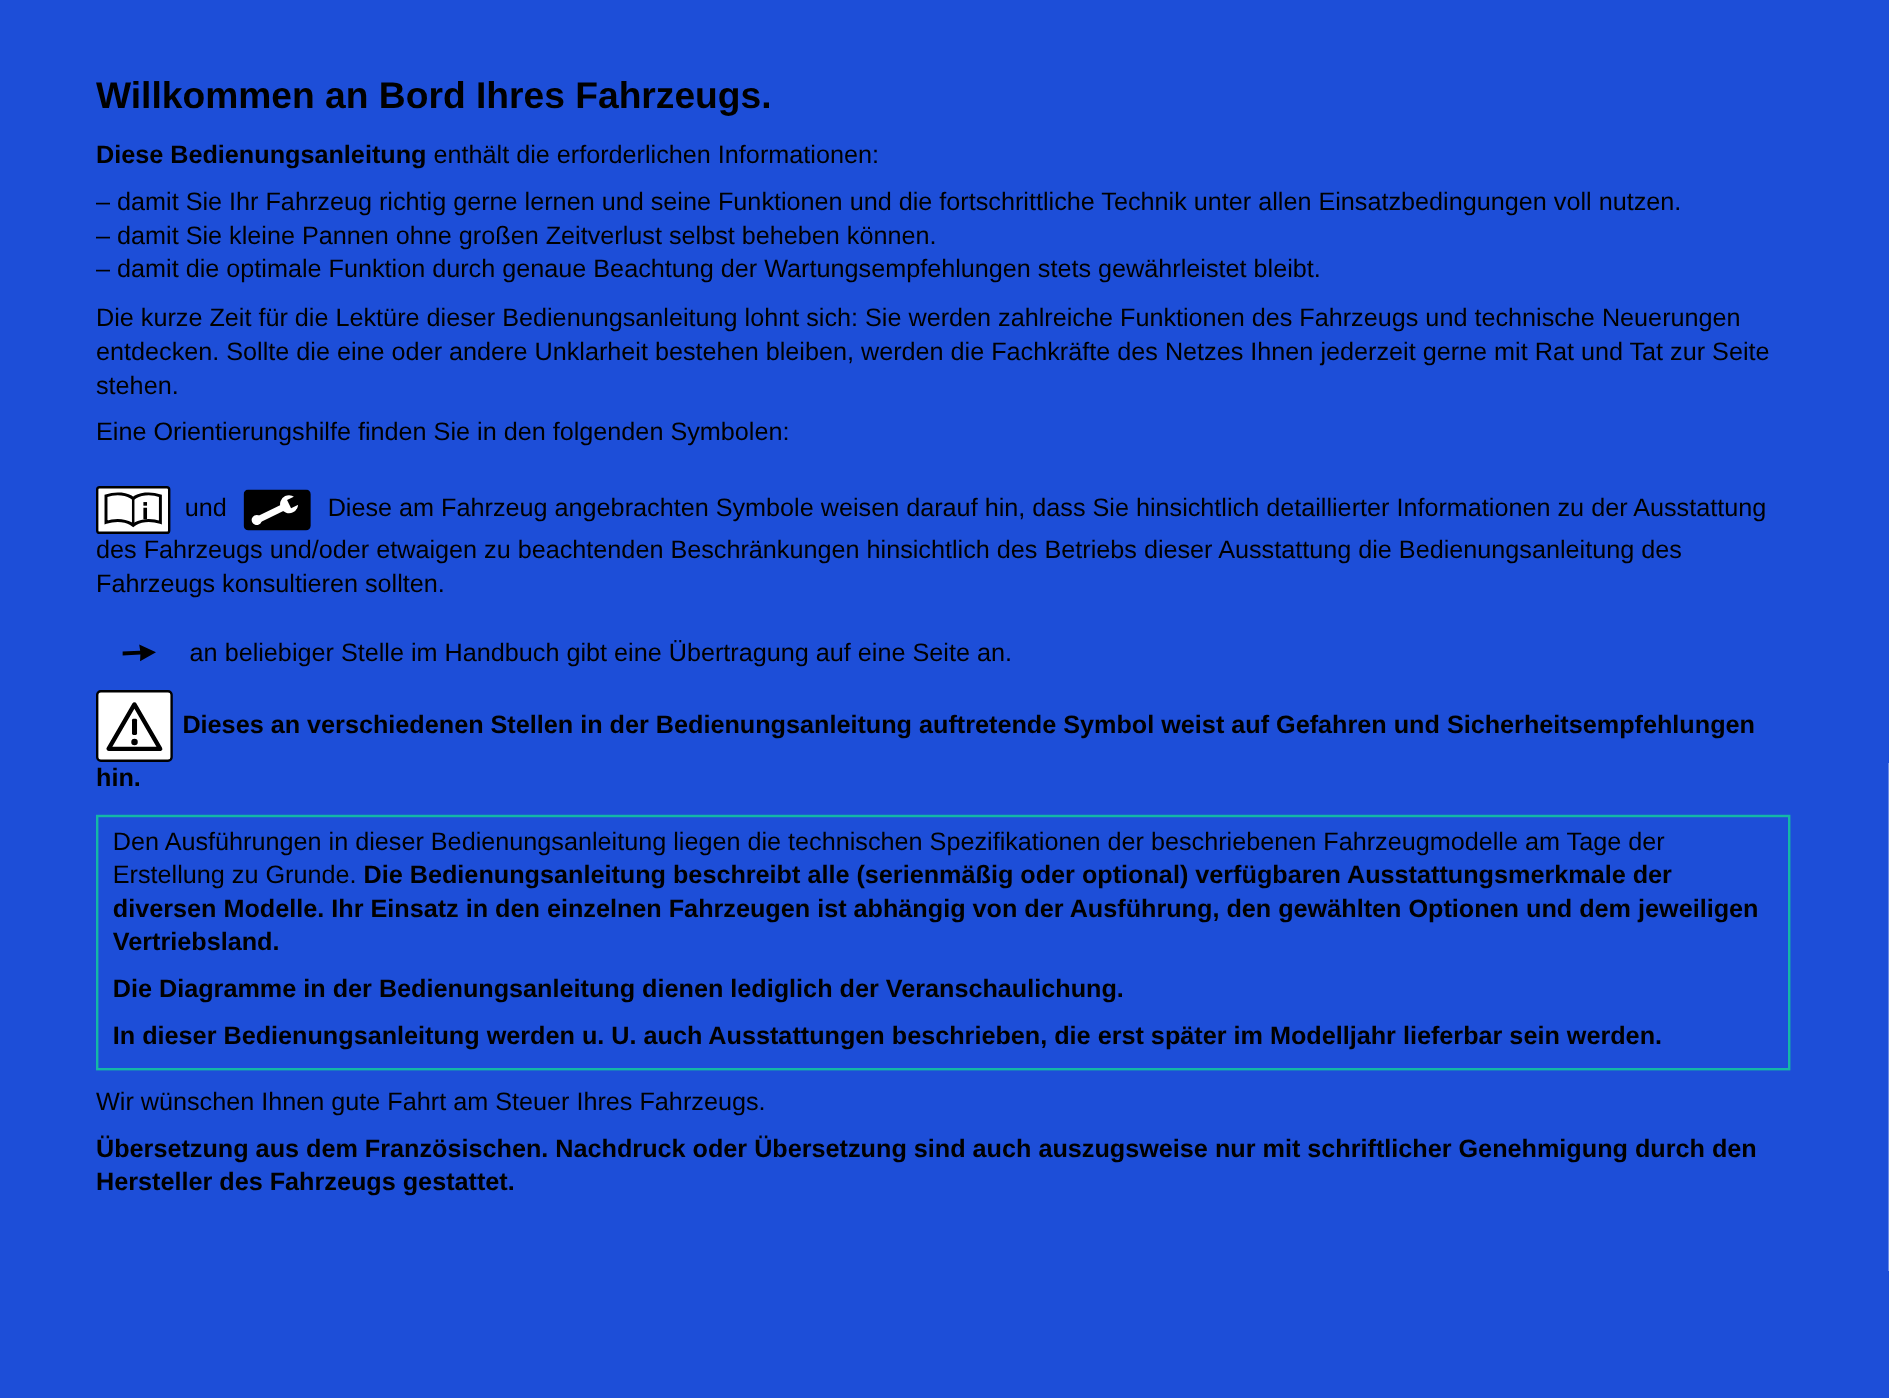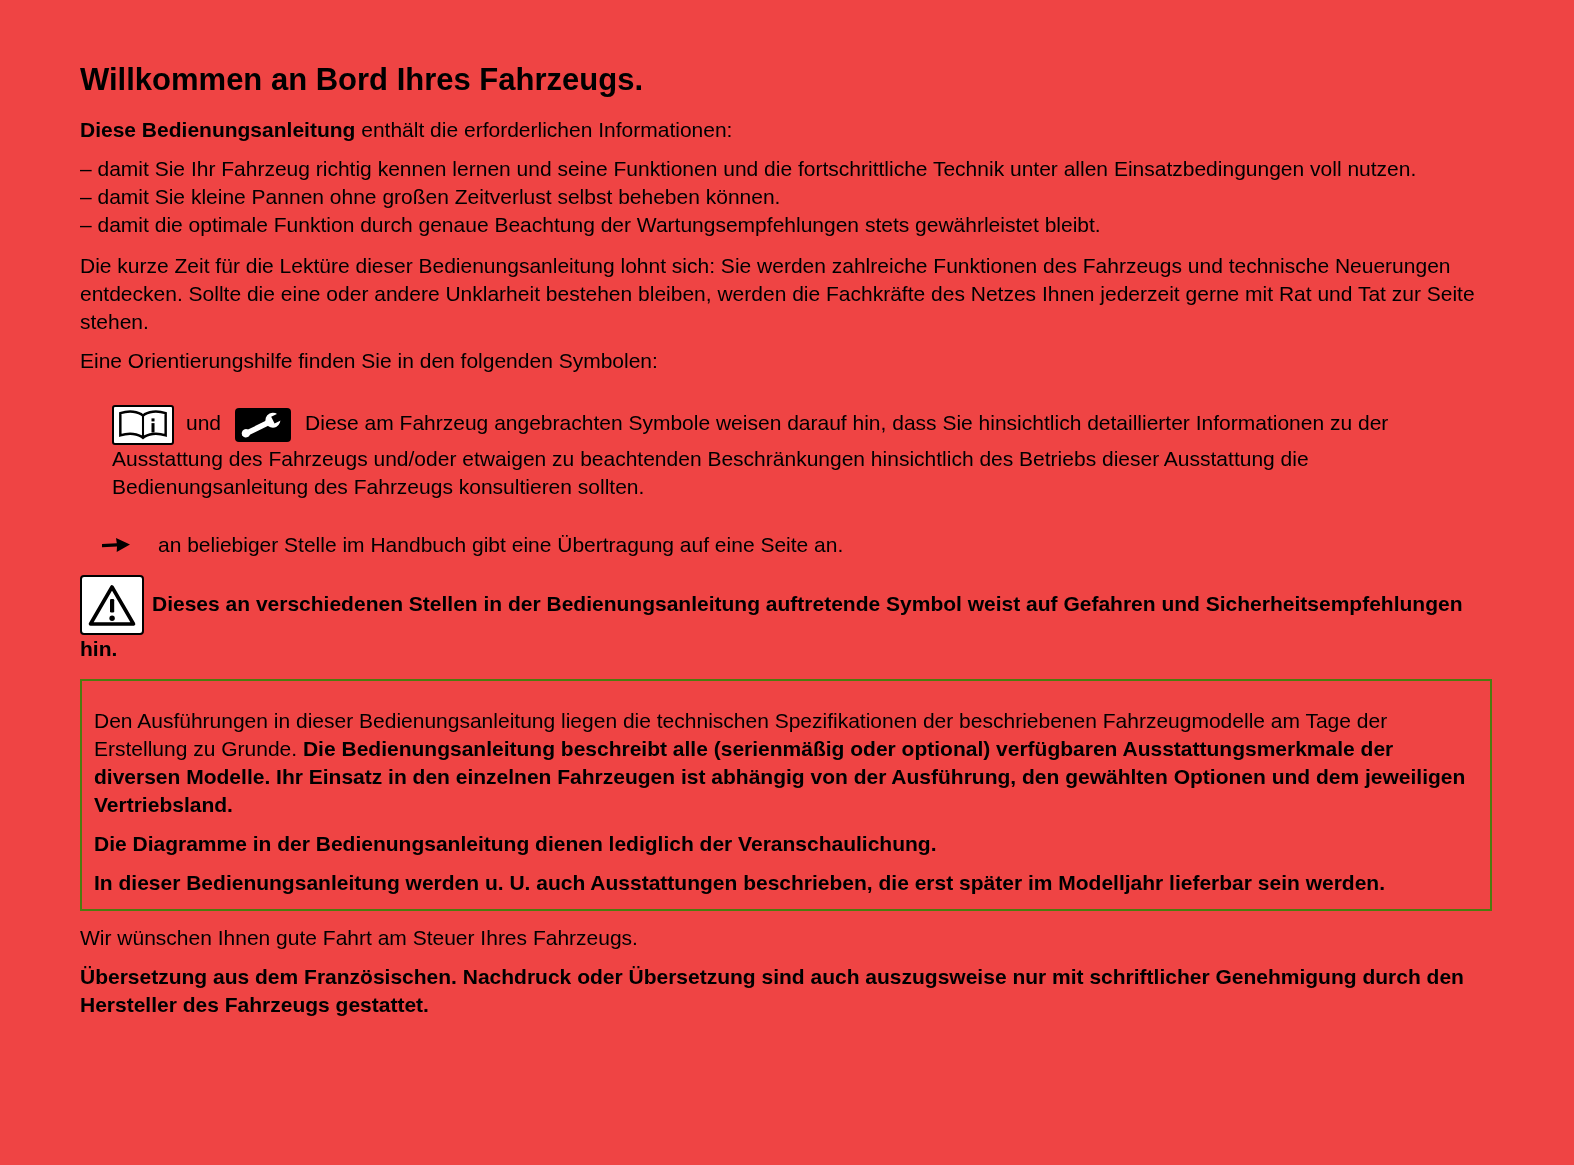--- a/index.html
+++ b/index.html
@@ -1,20 +1,20 @@
 <!DOCTYPE html>
 <html><head>
 <meta charset="utf-8">
 <style>
   * { box-sizing: border-box; }
   html, body { margin: 0; padding: 0; background: #ffffff; }
   .page {
     width: 1574px;
     height: 1165px;
-    background: #ef4444;
+    background: #1d4ed8;
     color: #000000;
     font-family: "Liberation Sans", sans-serif;
     padding: 62px 82px 0 80px;
     overflow: hidden;
   }
   .title {
     font-size: 31px;
     font-weight: 700;
     margin: 0 0 18px 0;
   }
@@ -39,21 +39,21 @@
     border: 2px solid #000;
     border-radius: 3px;
     background: #fff;
     padding: 1px 1px;
     margin-right: 12px;
   }
   .wrench-box {
     margin: 0 14px 0 14px;
   }
   .symbols-intro { margin-bottom: 30px; }
-  .symbols-para { margin-bottom: 30px; margin-left: 32px; }
+  .symbols-para { margin-bottom: 30px; }
 
   .arrow-line {
     padding-left: 22px;
     margin-bottom: 16px;
   }
   .arrow-glyph {
     display: inline-block;
     vertical-align: -2px;
     margin-right: 28px;
     line-height: 0;
@@ -66,40 +66,40 @@
     border: 2px solid #000;
     border-radius: 4px;
     background: #fff;
     text-align: center;
     padding-top: 7px;
     vertical-align: -16px;
     margin-right: 8px;
   }
 
   .notice-box {
-    border: 2px solid #4d7c0f;
-    padding: 26px 12px 1px 12px;
+    border: 2px solid #14b8a6;
+    padding: 7px 12px 1px 12px;
     margin: 0 0 13px 0;
   }
   .notice-box .para { margin-bottom: 11px; }
 
   .closing { margin-bottom: 11px; }
   .imprint { margin-bottom: 0; font-weight: bold; }
 </style>
 </head>
 <body>
 
 <div class="page">
 
   <h1 class="title">Willkommen an Bord Ihres Fahrzeugs.</h1>
 
   <p class="para"><b>Diese Bedienungsanleitung</b><span> enthält die erforderlichen Informationen:</span></p>
 
   <div class="bullets">
-    <p class="para">– damit Sie Ihr Fahrzeug richtig kennen lernen und seine Funktionen und die fortschrittliche Technik unter allen Einsatzbedingungen voll nutzen.</p>
+    <p class="para">– damit Sie Ihr Fahrzeug richtig gerne lernen und seine Funktionen und die fortschrittliche Technik unter allen Einsatzbedingungen voll nutzen.</p>
     <p class="para">– damit Sie kleine Pannen ohne großen Zeitverlust selbst beheben können.</p>
     <p class="para">– damit die optimale Funktion durch genaue Beachtung der Wartungsempfehlungen stets gewährleistet bleibt.</p>
   </div>
 
   <p class="para">Die kurze Zeit für die Lektüre dieser Bedienungsanleitung lohnt sich: Sie werden zahlreiche Funktionen des Fahrzeugs und technische Neuerungen entdecken. Sollte die eine oder andere Unklarheit bestehen bleiben, werden die Fachkräfte des Netzes Ihnen jederzeit gerne mit Rat und Tat zur Seite stehen.</p>
 
   <p class="para symbols-intro">Eine Orientierungshilfe finden Sie in den folgenden Symbolen:</p>
 
   <p class="para symbols-para">
     <span class="icon-box book-box"><svg width="56" height="34" viewBox="0 0 58 36" aria-hidden="true">

